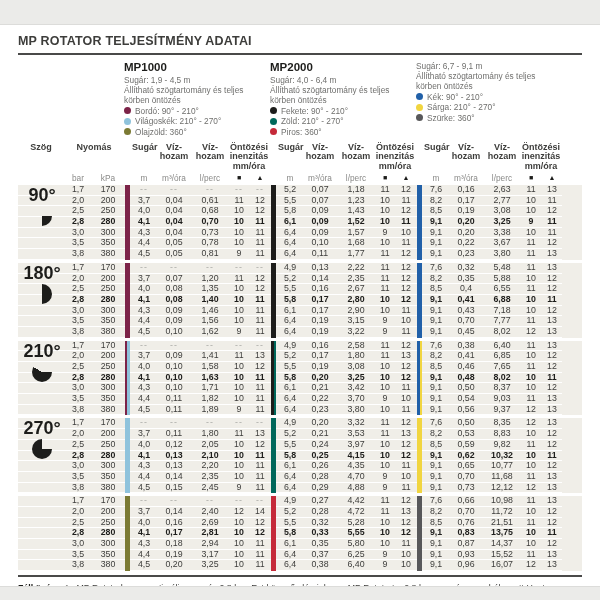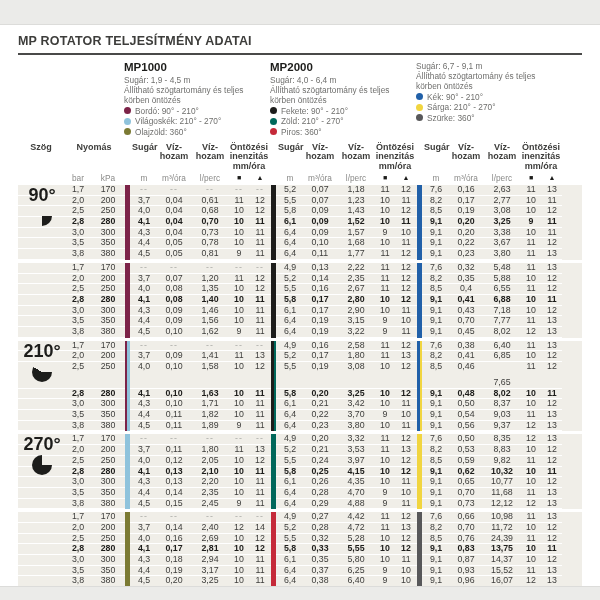--- a/index.html
+++ b/index.html
@@ -283,20 +283,24 @@
             <div class="c" style="grid-column: 18;">0,23</div>
             <div class="c" style="grid-column: 19;">3,80</div>
             <div class="c" style="grid-column: 20;">11</div>
             <div class="c" style="grid-column: 21;">13</div>
           </div>
         </div>
         <div class="group">
           <div class="vbar" style="left: 107px; background: rgb(124, 35, 72);"></div>
           <div class="vbar" style="left: 253px; background: rgb(29, 29, 27);"></div>
           <div class="vbar" style="left: 399px; background: rgb(33, 96, 168);"></div>
+          <div class="szog">
+            <div class="szog-label">180°</div>
+            <div class="pie pie-180"></div>
+          </div>
           <div class="grid row">
             <div class="c" style="grid-column: 2;">1,7</div>
             <div class="c" style="grid-column: 3;">170</div>
             <div class="c dim" style="grid-column: 5;">--</div>
             <div class="c dim" style="grid-column: 6;">--</div>
             <div class="c dim" style="grid-column: 7;">--</div>
             <div class="c dim" style="grid-column: 8;">--</div>
             <div class="c dim" style="grid-column: 9;">--</div>
             <div class="c" style="grid-column: 11;">4,9</div>
             <div class="c" style="grid-column: 12;">0,13</div>
@@ -478,21 +482,21 @@
             <div class="c" style="grid-column: 7;">1,58</div>
             <div class="c" style="grid-column: 8;">10</div>
             <div class="c" style="grid-column: 9;">12</div>
             <div class="c" style="grid-column: 11;">5,5</div>
             <div class="c" style="grid-column: 12;">0,19</div>
             <div class="c" style="grid-column: 13;">3,08</div>
             <div class="c" style="grid-column: 14;">10</div>
             <div class="c" style="grid-column: 15;">12</div>
             <div class="c" style="grid-column: 17;">8,5</div>
             <div class="c" style="grid-column: 18;">0,46</div>
-            <div class="c" style="grid-column: 19; margin-top: 16px;">7,65</div>
+            <div class="c" style="grid-column: 19;">7,65</div>
             <div class="c" style="grid-column: 20;">11</div>
             <div class="c" style="grid-column: 21;">12</div>
           </div>
           <div class="grid row bold">
             <div class="c" style="grid-column: 2;">2,8</div>
             <div class="c" style="grid-column: 3;">280</div>
             <div class="c" style="grid-column: 5;">4,1</div>
             <div class="c" style="grid-column: 6;">0,10</div>
             <div class="c" style="grid-column: 7;">1,63</div>
             <div class="c" style="grid-column: 8;">10</div>
@@ -758,21 +762,21 @@
             <div class="c" style="grid-column: 7;">2,69</div>
             <div class="c" style="grid-column: 8;">10</div>
             <div class="c" style="grid-column: 9;">12</div>
             <div class="c" style="grid-column: 11;">5,5</div>
             <div class="c" style="grid-column: 12;">0,32</div>
             <div class="c" style="grid-column: 13;">5,28</div>
             <div class="c" style="grid-column: 14;">10</div>
             <div class="c" style="grid-column: 15;">12</div>
             <div class="c" style="grid-column: 17;">8,5</div>
             <div class="c" style="grid-column: 18;">0,76</div>
-            <div class="c" style="grid-column: 19;">24,39</div>
+            <div class="c" style="grid-column: 19;">21,51</div>
             <div class="c" style="grid-column: 20;">11</div>
             <div class="c" style="grid-column: 21;">12</div>
           </div>
           <div class="grid row bold">
             <div class="c" style="grid-column: 2;">2,8</div>
             <div class="c" style="grid-column: 3;">280</div>
             <div class="c" style="grid-column: 5;">4,1</div>
             <div class="c" style="grid-column: 6;">0,17</div>
             <div class="c" style="grid-column: 7;">2,81</div>
             <div class="c" style="grid-column: 8;">10</div>

